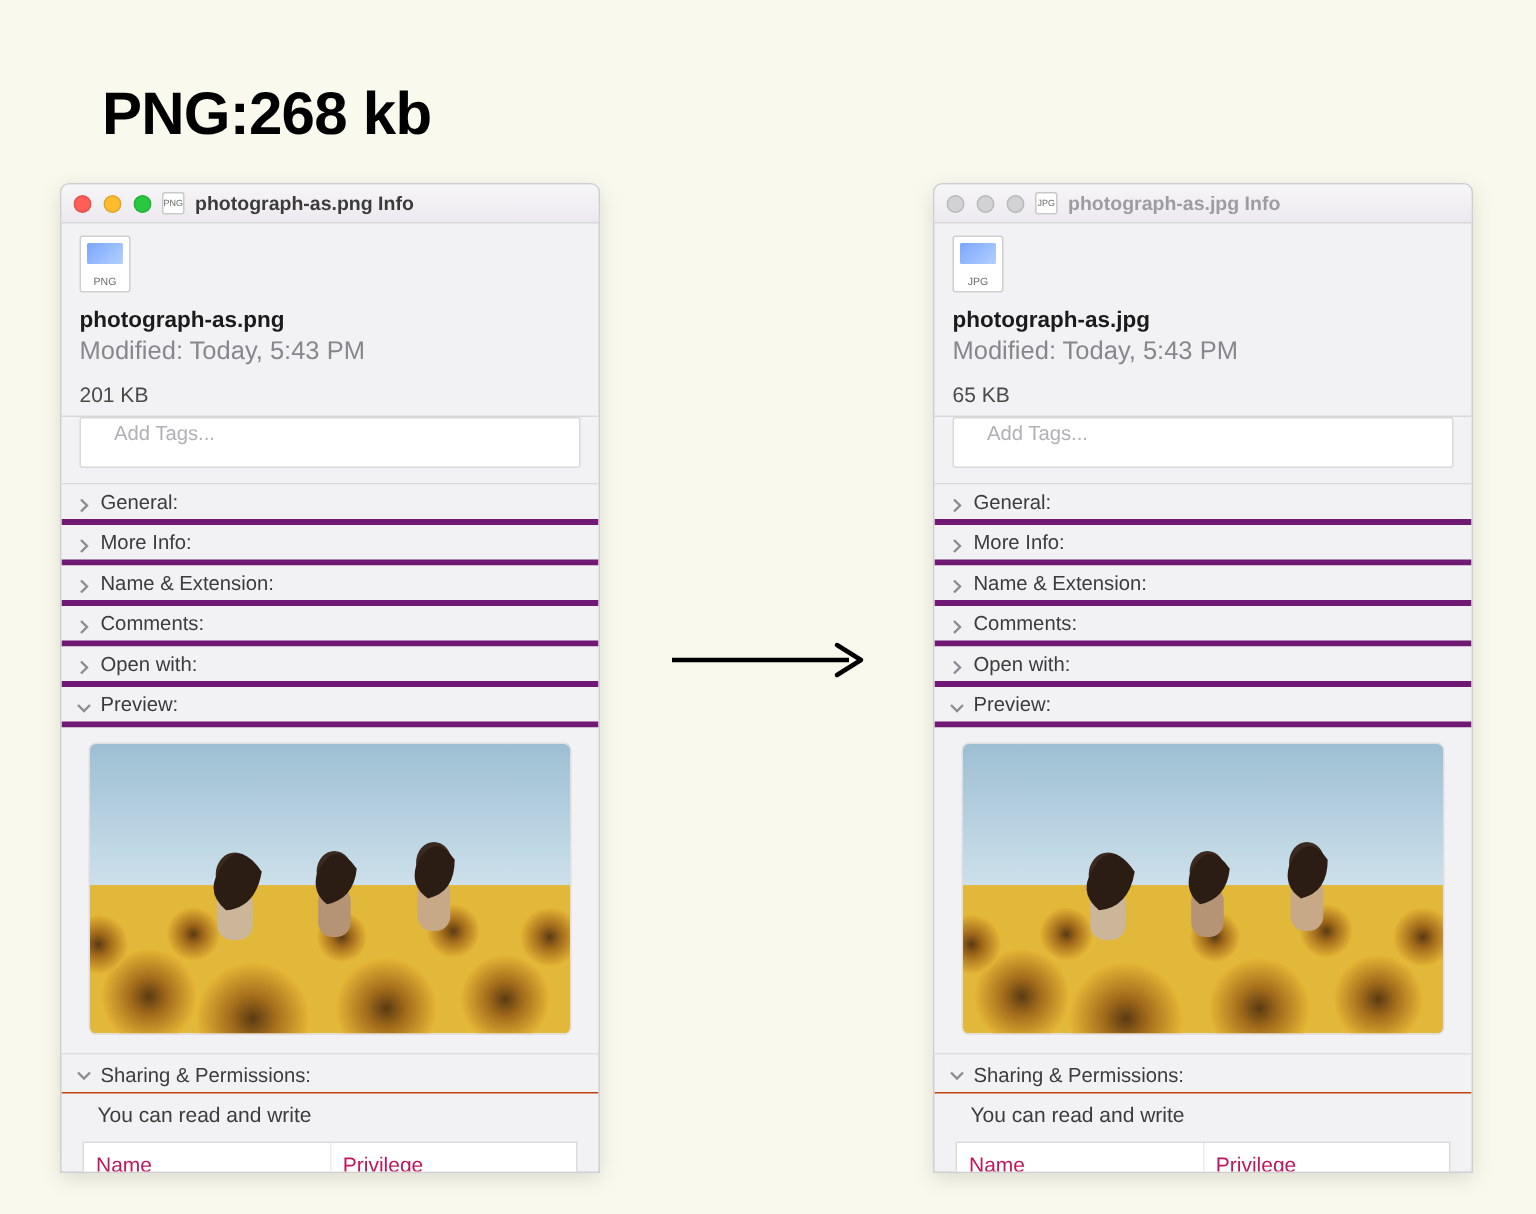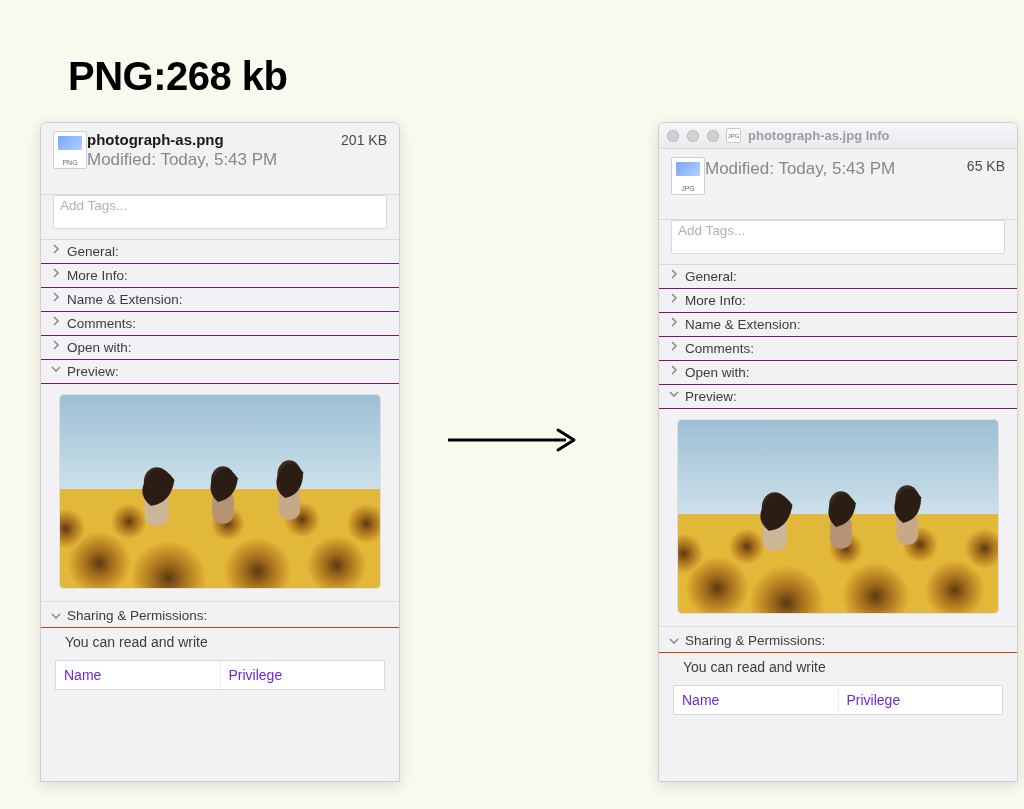--- a/index.html
+++ b/index.html
@@ -39,21 +39,21 @@
     top: 122px;
     width: 360px;
     height: 660px;
     background: #f2f1f3;
     border: 1px solid #cfcfd1;
     border-radius: 6px 6px 0 0;
     box-shadow: 0 4px 14px rgba(0,0,0,0.12);
     overflow: hidden;
   }
   #panel-left  { left: 40px; }
-  #panel-right { left: 622px; margin-left: 36px; }
+  #panel-right { left: 622px; }
 
   
   .titlebar {
     height: 26px;
     display: flex;
     align-items: center;
     padding: 0 8px;
     background: linear-gradient(#f6f5f7,#eceaef);
     border-bottom: 1px solid #d8d7da;
     gap: 7px;
@@ -79,23 +79,25 @@
     color: #3b3b3b;
     white-space: nowrap;
     overflow: hidden;
     text-overflow: ellipsis;
   }
   .titlebar.inactive .title { color:#9d9ca0; }
 
   
   .summary {
     display:flex;
-    padding: 8px 12px 24px 12px;
+    padding: 8px 12px 6px 12px;
+    gap:10px;
     align-items:flex-start;
     border-bottom: 1px solid #d8d7da;
+    flex-direction: column;
   }
   .doc-icon {
     width: 34px; height: 38px;
     background:#fff; border:1px solid #cfcfd1; border-radius:2px;
     position:relative;
     display:flex; align-items:flex-end; justify-content:center;
     font-size:7px; color:#6b6b6b; padding-bottom:2px;
     flex-shrink:0;
   }
   .doc-icon::after{
@@ -113,35 +115,35 @@
     margin: 0 0 0 0;
     border-bottom: 1px solid #d8d7da;
     background:#f2f1f3;
   }
   .tags-inner{
     margin: 0 12px 10px 12px;
     background:#fff;
     border:1px solid #d9d8db;
     border-radius:2px;
     height:34px;
-    padding:2px 6px;
+    padding:2px 22px;
     font-size:13.5px;
     color:#b1b0b4;
     line-height:15px;
   }
 
   
   .rows { }
   .row {
     display:flex;
-    align-items:flex-start;
+    align-items:flex-end;
     padding: 4px 10px;
     font-size:13.5px;
     color:#3c3c3c;
-    border-bottom:1px solid #701a75;
+    border-bottom:4px solid #701a75;
     gap:6px;
     background:#f2f1f3;
     cursor: default;
   }
   .chev { width:10px; height:10px; flex-shrink:0; }
   .chev svg { display:block; }
 
   
   .preview-wrap {
     padding: 10px 18px 12px 18px;
@@ -170,39 +172,48 @@
   .perm-table {
     margin: 0 14px;
     display:flex;
     background:#fff;
     border:1px solid #d9d8db;
   }
   .perm-cell {
     flex:1;
     padding:6px 8px;
     font-size:14px;
-    color:#6d28d9;
+    color:#be185d;
   }
   .perm-cell + .perm-cell { border-left:1px solid #edecee; }
 </style>
 </head>
 <body>
 
 <div class="stage">
 
   <div id="heading-left" class="heading">PNG:268 kb</div>
 
   <div class="arrow">
     <svg viewBox="0 0 140 30" width="140" height="30">
       <line x1="2" y1="15" x2="120" y2="15" stroke="#000" stroke-width="3"></line>
       <polyline points="112,5 128,15 112,25" fill="none" stroke="#000" stroke-width="3" stroke-linecap="round" stroke-linejoin="round"></polyline>
     </svg>
   </div>
 
   <div id="panel-left" class="panel">
+    <div class="titlebar">
+      <div class="traffic">
+        <span class="dot red"></span>
+        <span class="dot yellow"></span>
+        <span class="dot green"></span>
+      </div>
+      <span class="title-icon">PNG</span>
+      <span class="title">photograph-as.png Info</span>
+    </div>
 
     <div class="summary">
       <div class="doc-icon">PNG</div>
       <div class="summary-text">
         <div class="filename">photograph-as.png</div>
         <div class="modified">Modified: Today, 5:43 PM</div>
       </div>
       <div class="filesize">201 KB</div>
     </div>
 
@@ -330,20 +341,21 @@
         <span class="dot inactive"></span>
         <span class="dot inactive"></span>
       </div>
       <span class="title-icon">JPG</span>
       <span class="title">photograph-as.jpg Info</span>
     </div>
 
     <div class="summary">
       <div class="doc-icon">JPG</div>
       <div class="summary-text">
+        <div class="filename">photograph-as.jpg</div>
         <div class="modified">Modified: Today, 5:43 PM</div>
       </div>
       <div class="filesize">65 KB</div>
     </div>
 
     <div class="tags">
       <div class="tags-inner">Add Tags...</div>
     </div>
 
     <div class="rows">

